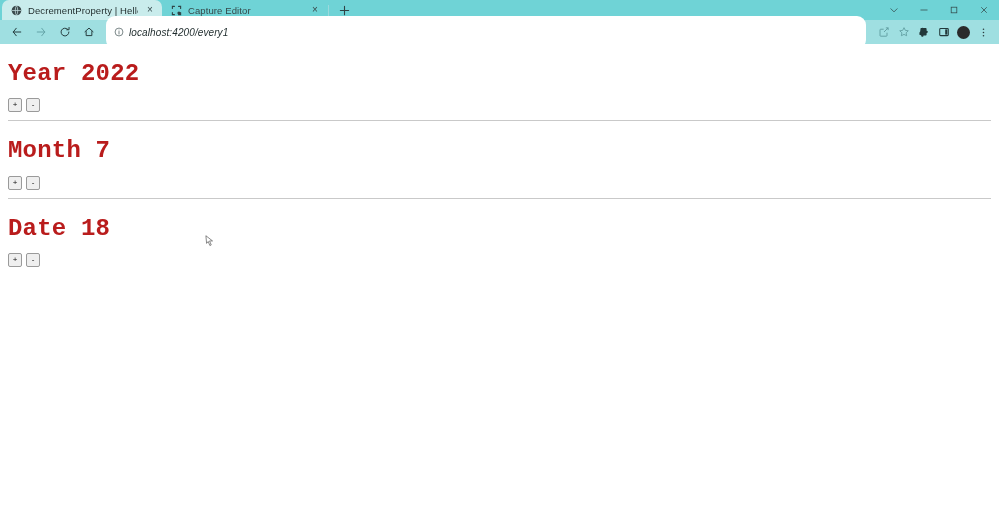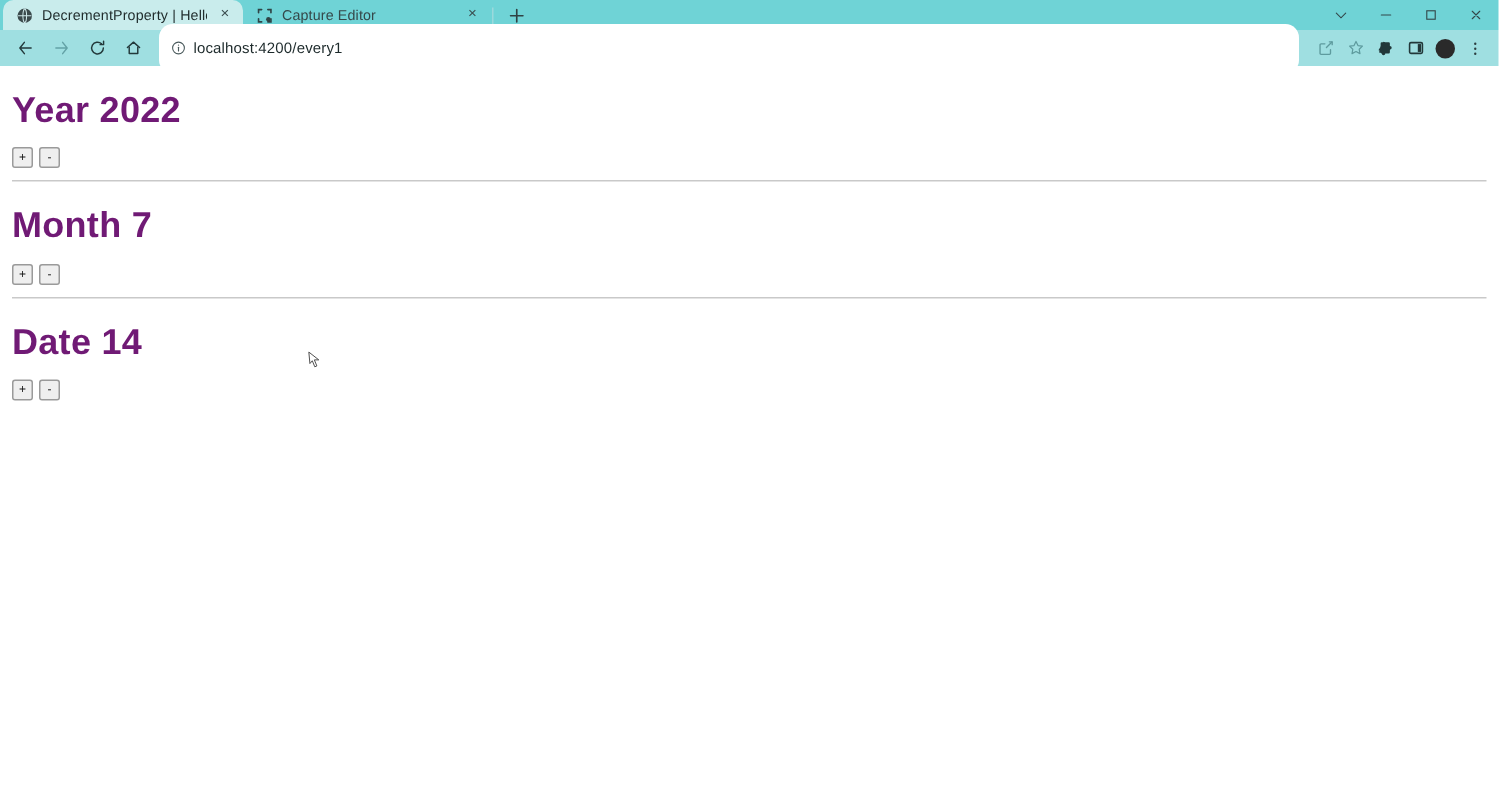--- a/index.html
+++ b/index.html
@@ -144,20 +144,21 @@
     flex: 1 1 auto;
     height: 33px;
     background: #ffffff;
     border-radius: 9px;
     margin: 0 6px 0 4px;
     display: flex;
     align-items: center;
     padding: 0 8px;
     gap: 5px;
     min-width: 0;
+    font-style: italic;
   }
   .omni-icon {
     width: 10px;
     height: 10px;
     flex: 0 0 auto;
     display: flex;
     align-items: center;
     justify-content: center;
     color: #4a5a5c;
   }
@@ -196,24 +197,24 @@
     flex: 1 1 auto;
     background: #ffffff;
     overflow: hidden;
     position: relative;
   }
   .page {
     padding: 0 8px;
     font-family: "Liberation Serif", serif;
   }
   .heading {
-    font-family: Liberation Sans, sans-serif;
+    font-family: Liberation Mono, monospace;
     font-weight: bold;
     font-size: 24px;
-    color: #701a75;
+    color: #b91c1c;
     margin: 17px 0 11px 0;
     line-height: 1.1;
     letter-spacing: 0.2px;
   }
   .btn-row {
     display: flex;
     gap: 4px;
     margin: 0 0 8px 0;
   }
   .step-btn {
@@ -403,21 +404,21 @@
       <div class="section">
         <h1 class="heading">Month 7</h1>
         <div class="btn-row">
           <button class="step-btn">+</button>
           <button class="step-btn">-</button>
         </div>
         <hr class="rule">
       </div>
 
       <div class="section">
-        <h1 class="heading">Date 14</h1>
+        <h1 class="heading">Date 18</h1>
         <div class="btn-row">
           <button class="step-btn">+</button>
           <button class="step-btn">-</button>
         </div>
       </div>
 
     </div>
 
     <div class="cursor">
       <svg width="9" height="13" viewBox="0 0 12 18">

